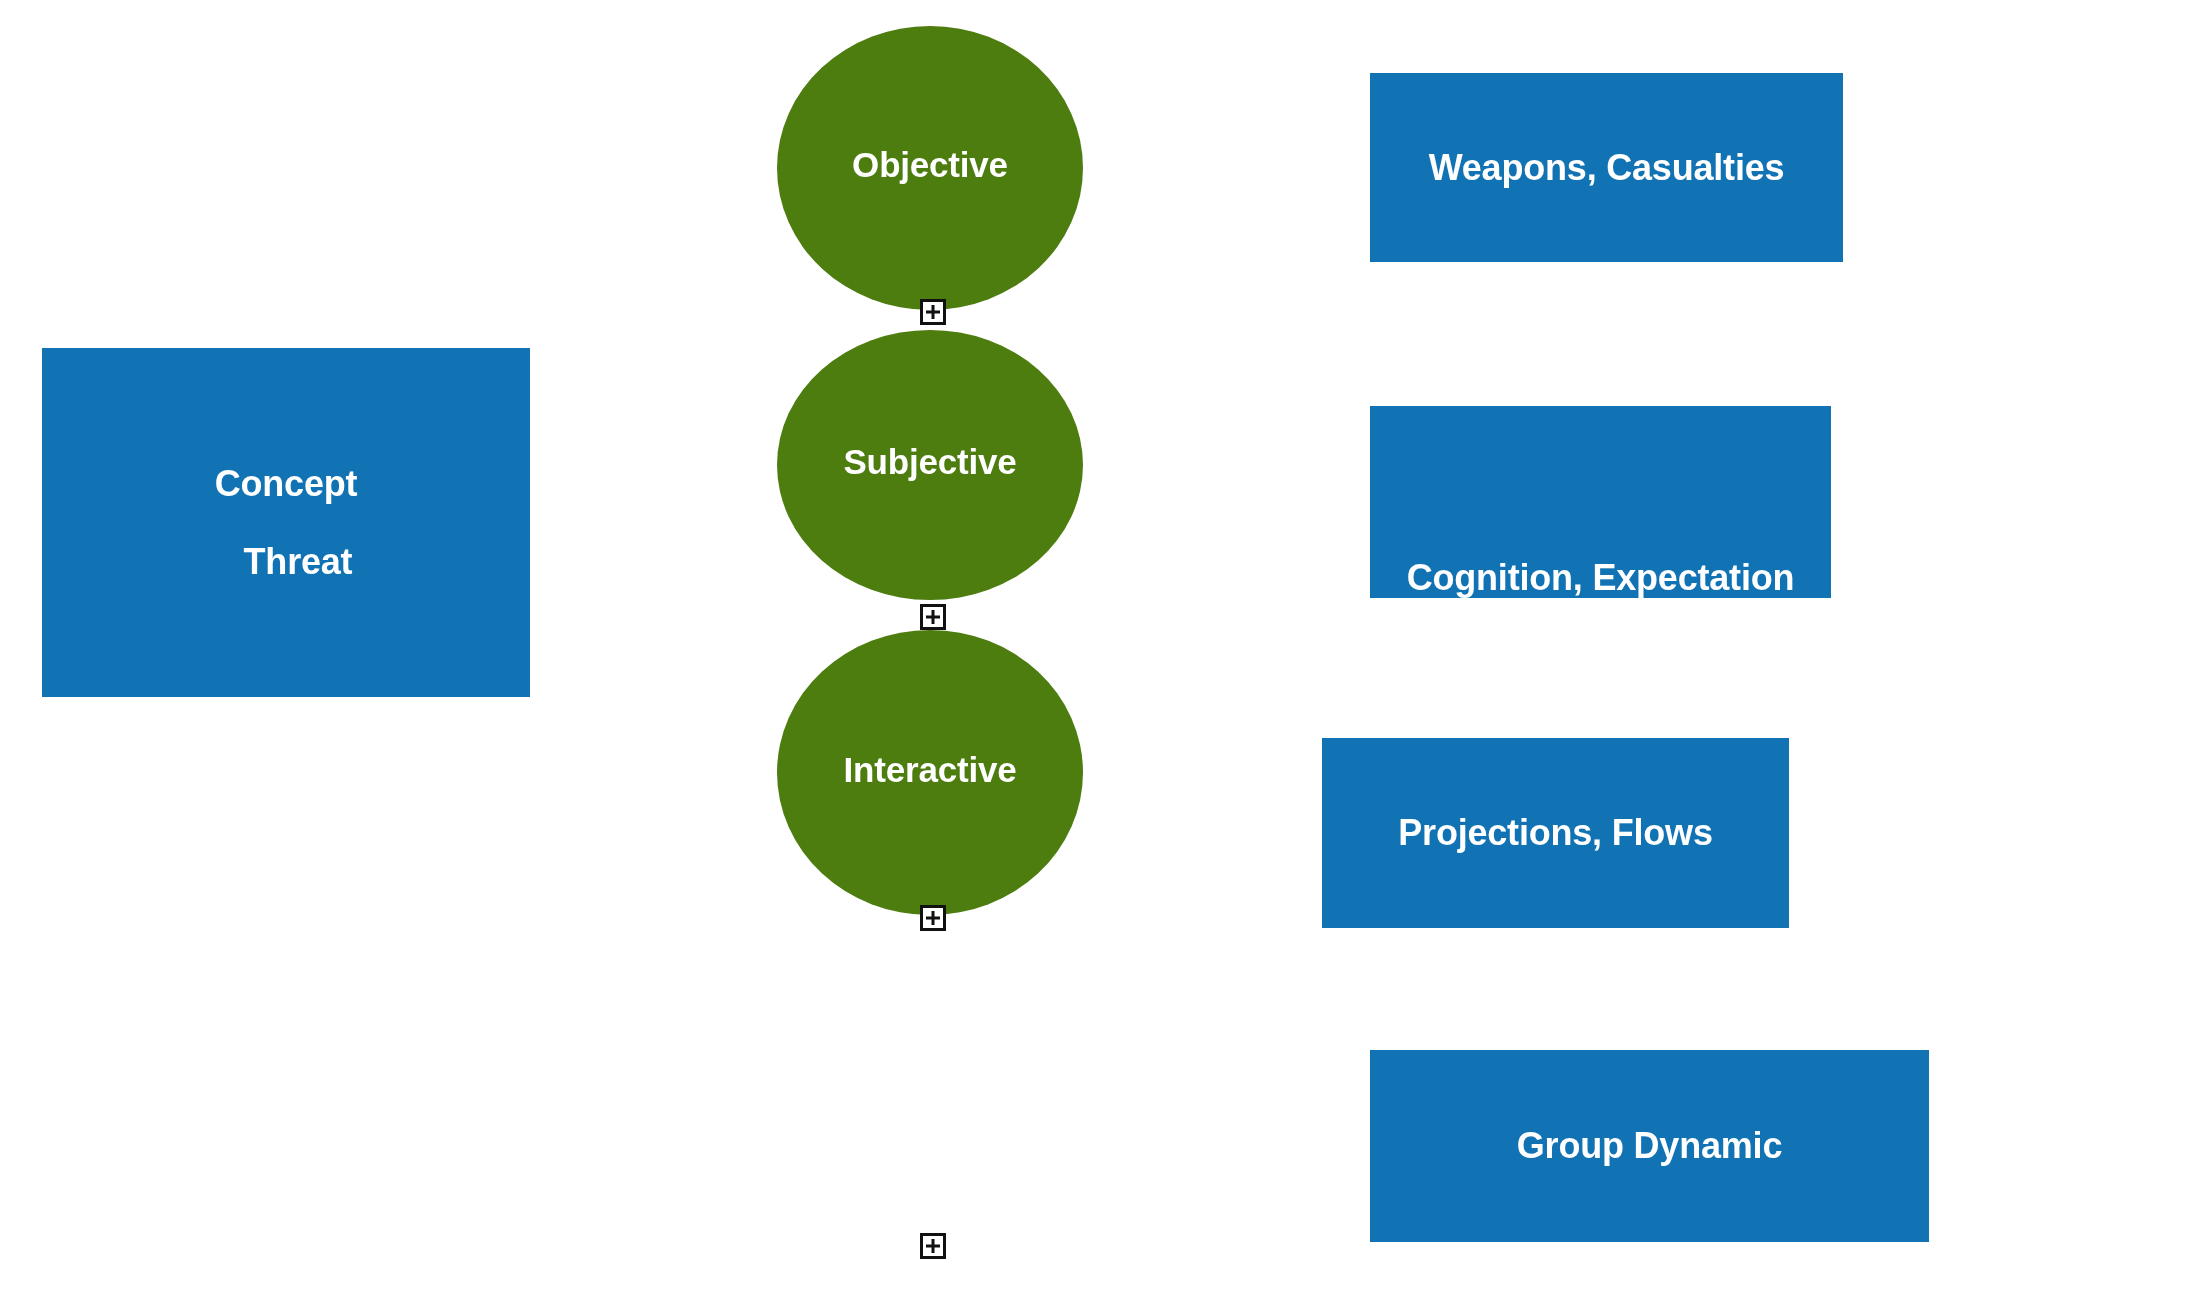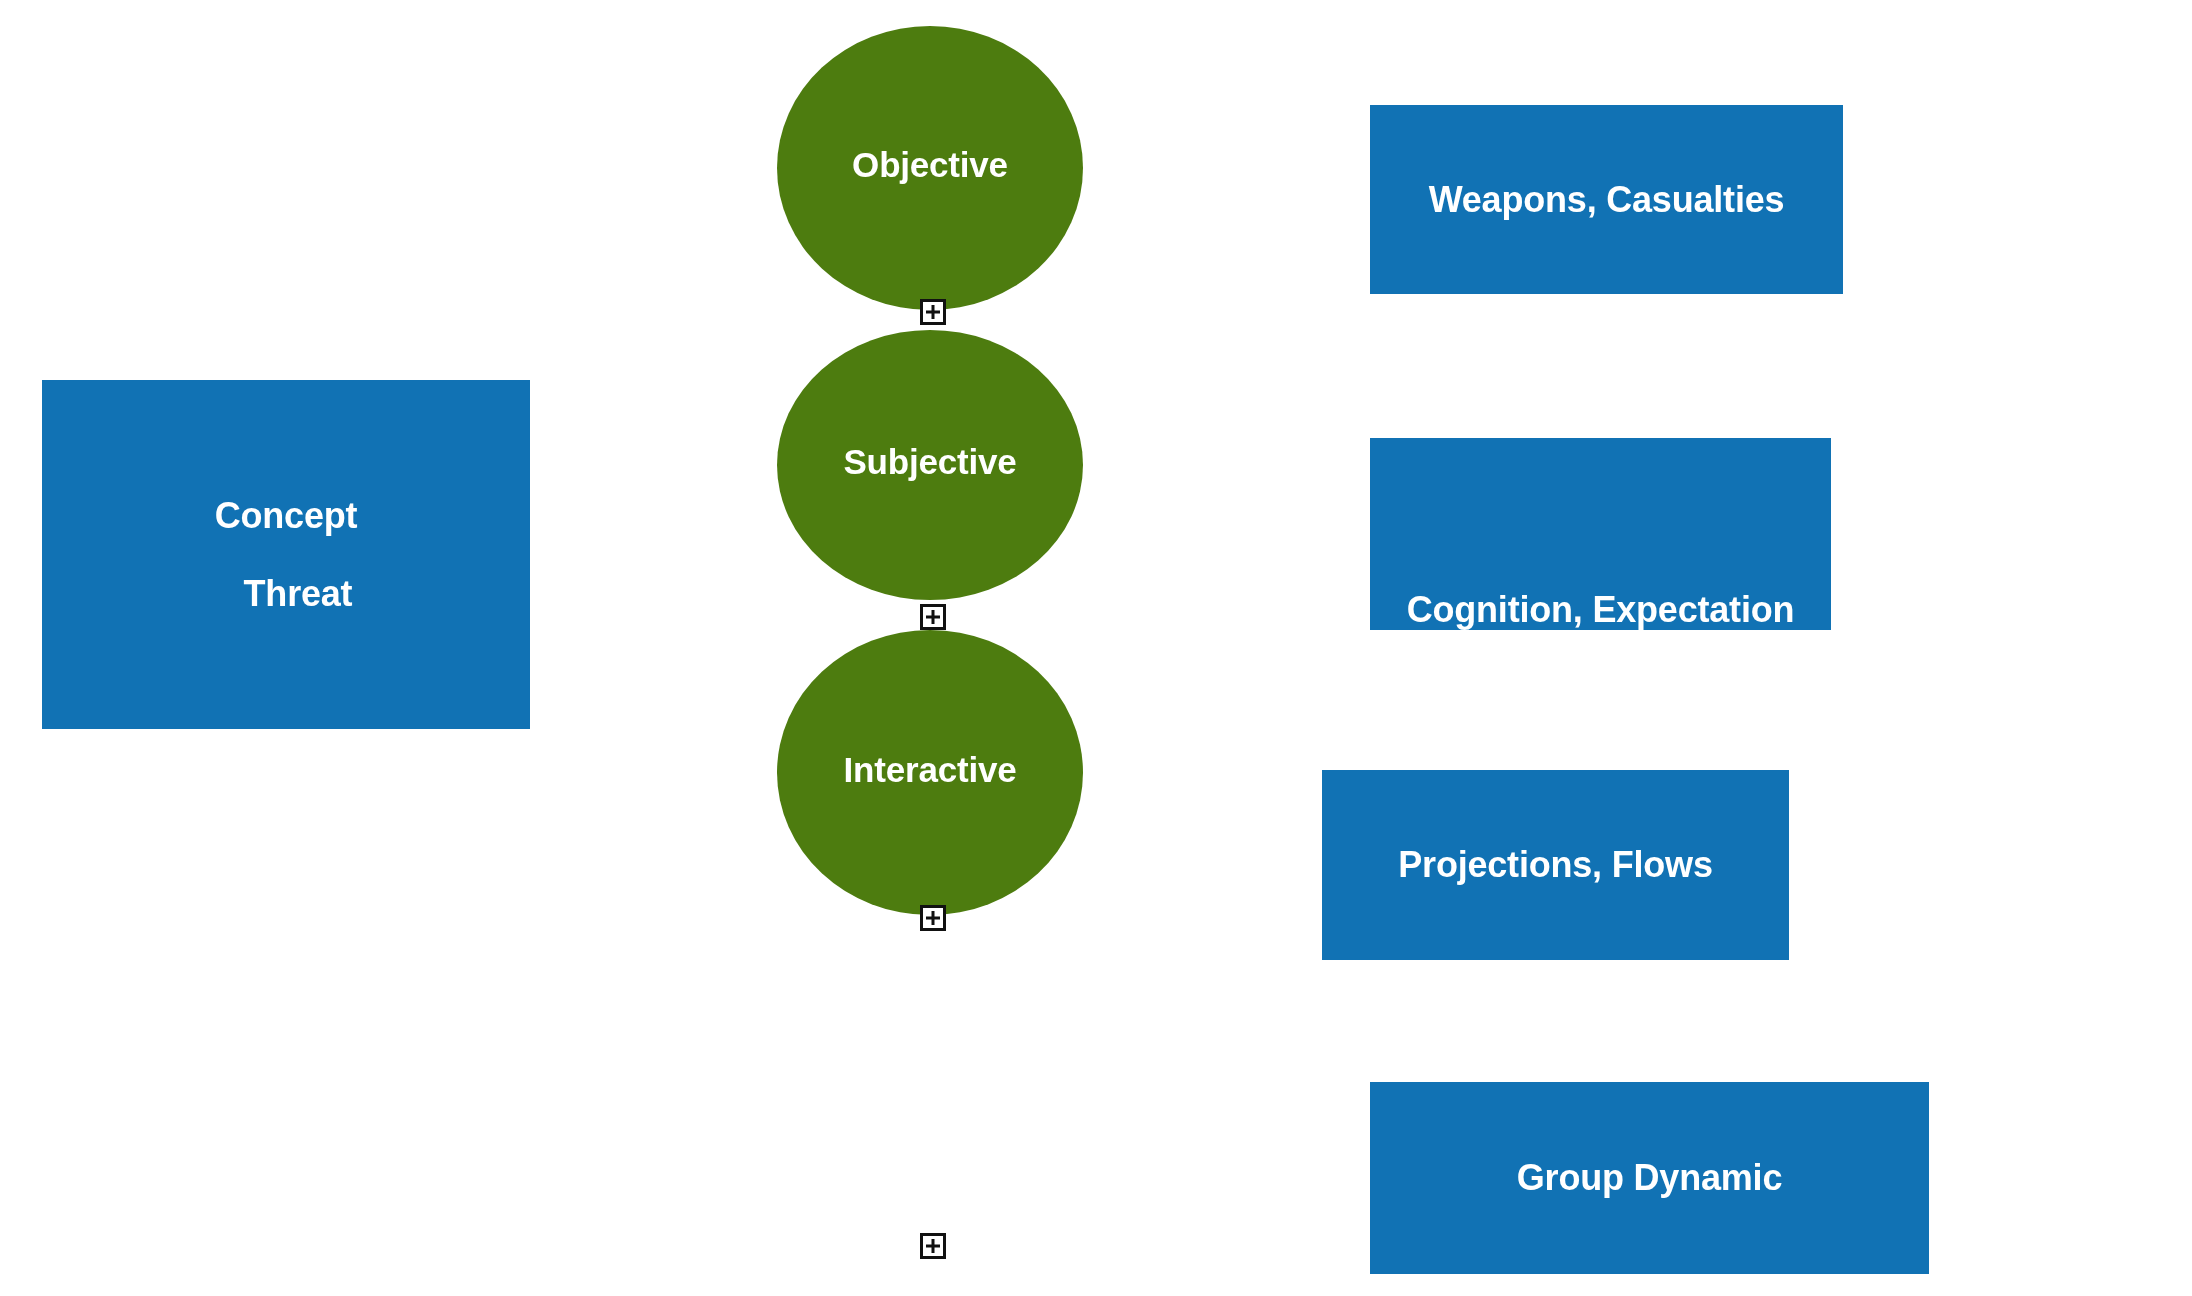--- a/index.html
+++ b/index.html
@@ -26,21 +26,20 @@
     background: #1172b4;
     color: #ffffff;
     display: flex;
     flex-direction: column;
     align-items: center;
     justify-content: center;
     text-align: center;
     font-weight: bold;
     letter-spacing: -0.2px;
     box-sizing: border-box;
-    margin-top: 32px;
   }
 
   
   #concept-box {
     left: 42px;
     top: 348px;
     width: 488px;
     height: 349px;
     font-size: 36px;
     line-height: 1.05;

